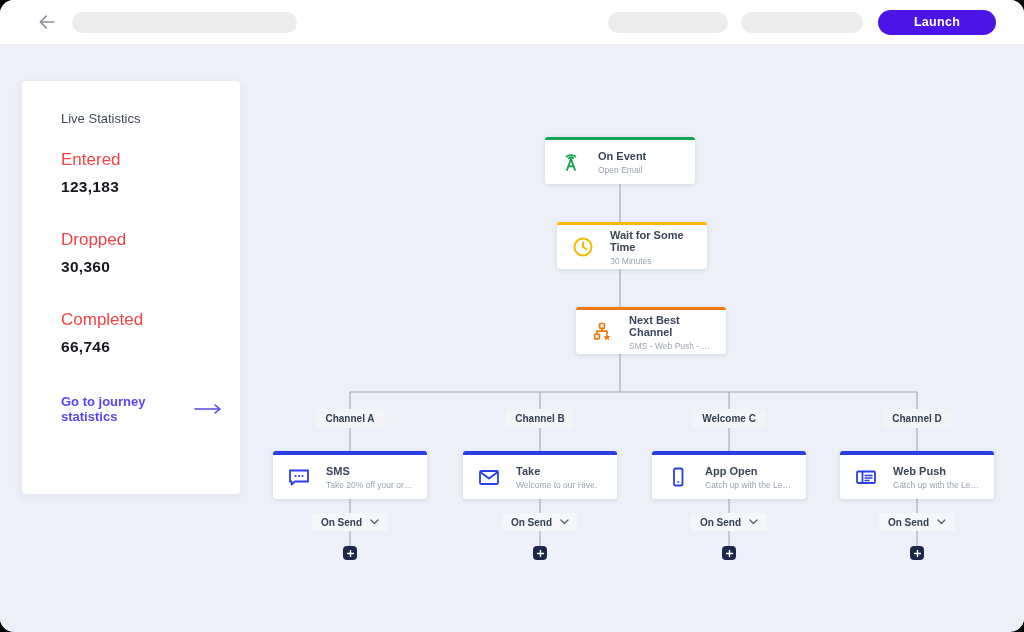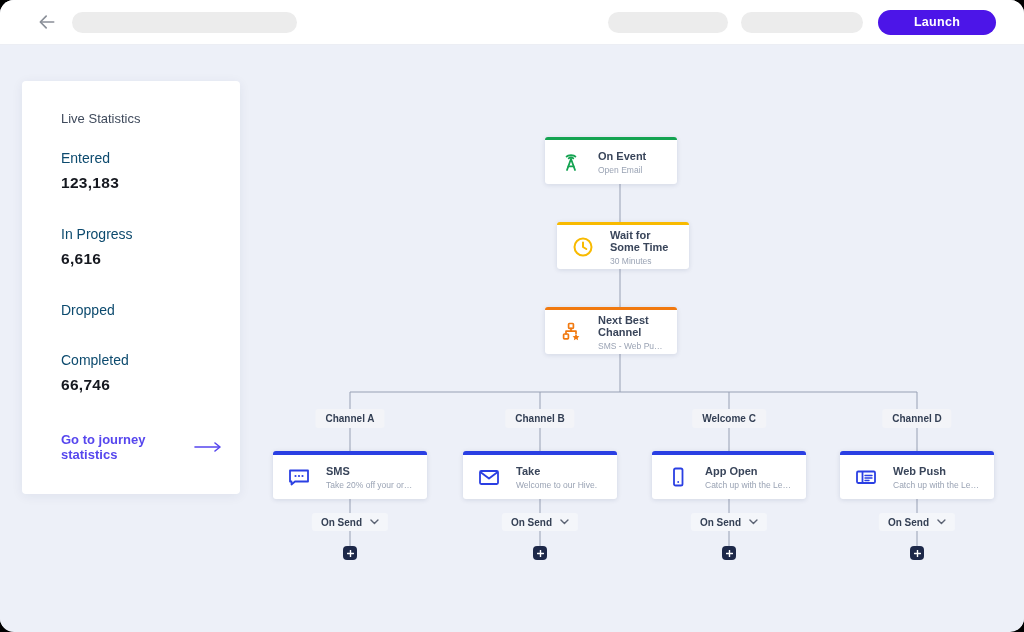--- a/index.html
+++ b/index.html
@@ -24,33 +24,33 @@
   
   .canvas { position:absolute; top:39px; left:0; width:1024px; height:587px; background:var(--canvas-bg,#edf0f8); }
   .connectors { position:absolute; top:0; left:0; pointer-events:none; }
   .connectors line { stroke:var(--connector-gray,#97a0b4); stroke-width:1; }
 
   
   .stats-panel { position:absolute; left:22px; top:42px; width:218px; height:413px; background:#fff; border-radius:4px;
                  box-shadow:0 2px 12px rgba(30,40,80,.07); padding:30px 18px 0 39px; z-index:2; }
   .stats-title { font-size:13px; color:#3f4a5c; margin-bottom:24px; }
   .stat-group { margin-bottom:34px; }
-  .stat-label { font-size:14px; color:#0c4a6e; margin-bottom:8px; }
+  .stat-label { font-size:17px; color:#ef4444; margin-bottom:8px; }
   .stat-value { font-size:15.5px; font-weight:700; color:#15181f; letter-spacing:.3px; }
   .stats-link { display:flex; align-items:center; gap:10px; margin-top:38px; color:var(--link-purple,#5646ee);
                 font-size:13px; font-weight:700; cursor:pointer; text-decoration:none; }
 
   
   .node { position:absolute; background:#fff; border-radius:3px; box-shadow:0 1px 5px rgba(20,35,80,.12);
           display:flex; align-items:center; gap:14px; padding:0 12px; cursor:pointer; z-index:2; }
-  .node-top { width:132px; height:47px; border-top:3px solid; left:545px; }
+  .node-top { width:150px; height:47px; border-top:3px solid; left:545px; }
   .node-channel { width:154px; height:48px; border-top:4px solid var(--accent-blue,#2a3fe3); color:var(--accent-blue,#2a3fe3); top:412px;align-items:center; }
   .accent-green  { border-top-color:var(--accent-green,#14a351);  color:var(--accent-green,#14a351); }
   .accent-yellow { border-top-color:var(--accent-yellow,#f8ba00); color:var(--accent-yellow,#f8ba00); }
-  .accent-orange { border-top-color:var(--accent-orange,#f1790f); color:var(--accent-orange,#f1790f); }
+  .accent-orange { border-top-color:var(--accent-orange,#f1790f); color:var(--accent-orange,#f1790f);margin-left:31px; }
   .node-icon { width:27px; display:flex; align-items:center; justify-content:center; flex:none; }
   .node-text { display:flex; flex-direction:column; min-width:0; }
   .node-title { font-size:11px; font-weight:600; color:#39455a; }
   .node-sub { font-size:8.5px; color:#9aa3b4; margin-top:3px; white-space:nowrap; overflow:hidden; text-overflow:ellipsis; max-width:100px; }
 
   .branch-label { position:absolute; top:370px; transform:translateX(-50%); background:#f3f4f8; border-radius:3px;
                   padding:4px 10px; font-size:10px; font-weight:600; color:#333f54; z-index:2; white-space:nowrap; }
   .action-pill { position:absolute; top:474px; transform:translateX(-50%); height:18px; display:flex; align-items:center; gap:8px;
                  background:#f4f6fa; border-radius:3px; padding:0 9px; font-size:10px; font-weight:600; color:#333f54;
                  cursor:pointer; z-index:2; white-space:nowrap; }
@@ -101,25 +101,22 @@
       <line x1="917" y1="492" x2="917" y2="507"></line>
     </svg>
 
     <div class="stats-panel">
       <div class="stats-title">Live Statistics</div>
       <div class="stat-group">
         <div class="stat-label">Entered</div>
         <div class="stat-value">123,183</div>
       </div>
       <div class="stat-group">
-        <div class="stat-label">In Progress</div>
-        <div class="stat-value">6,616</div>
-      </div>
-      <div class="stat-group">
         <div class="stat-label">Dropped</div>
+        <div class="stat-value">30,360</div>
       </div>
       <div class="stat-group">
         <div class="stat-label">Completed</div>
         <div class="stat-value">66,746</div>
       </div>
       <a class="stats-link">
         <span>Go to journey statistics</span>
         <span style="display:flex;">
           <svg width="28" height="10" viewBox="0 0 28 10" fill="none" stroke="currentColor" stroke-width="1.6" stroke-linecap="round" stroke-linejoin="round">
               <line x1="1" y1="5" x2="25" y2="5"></line>

